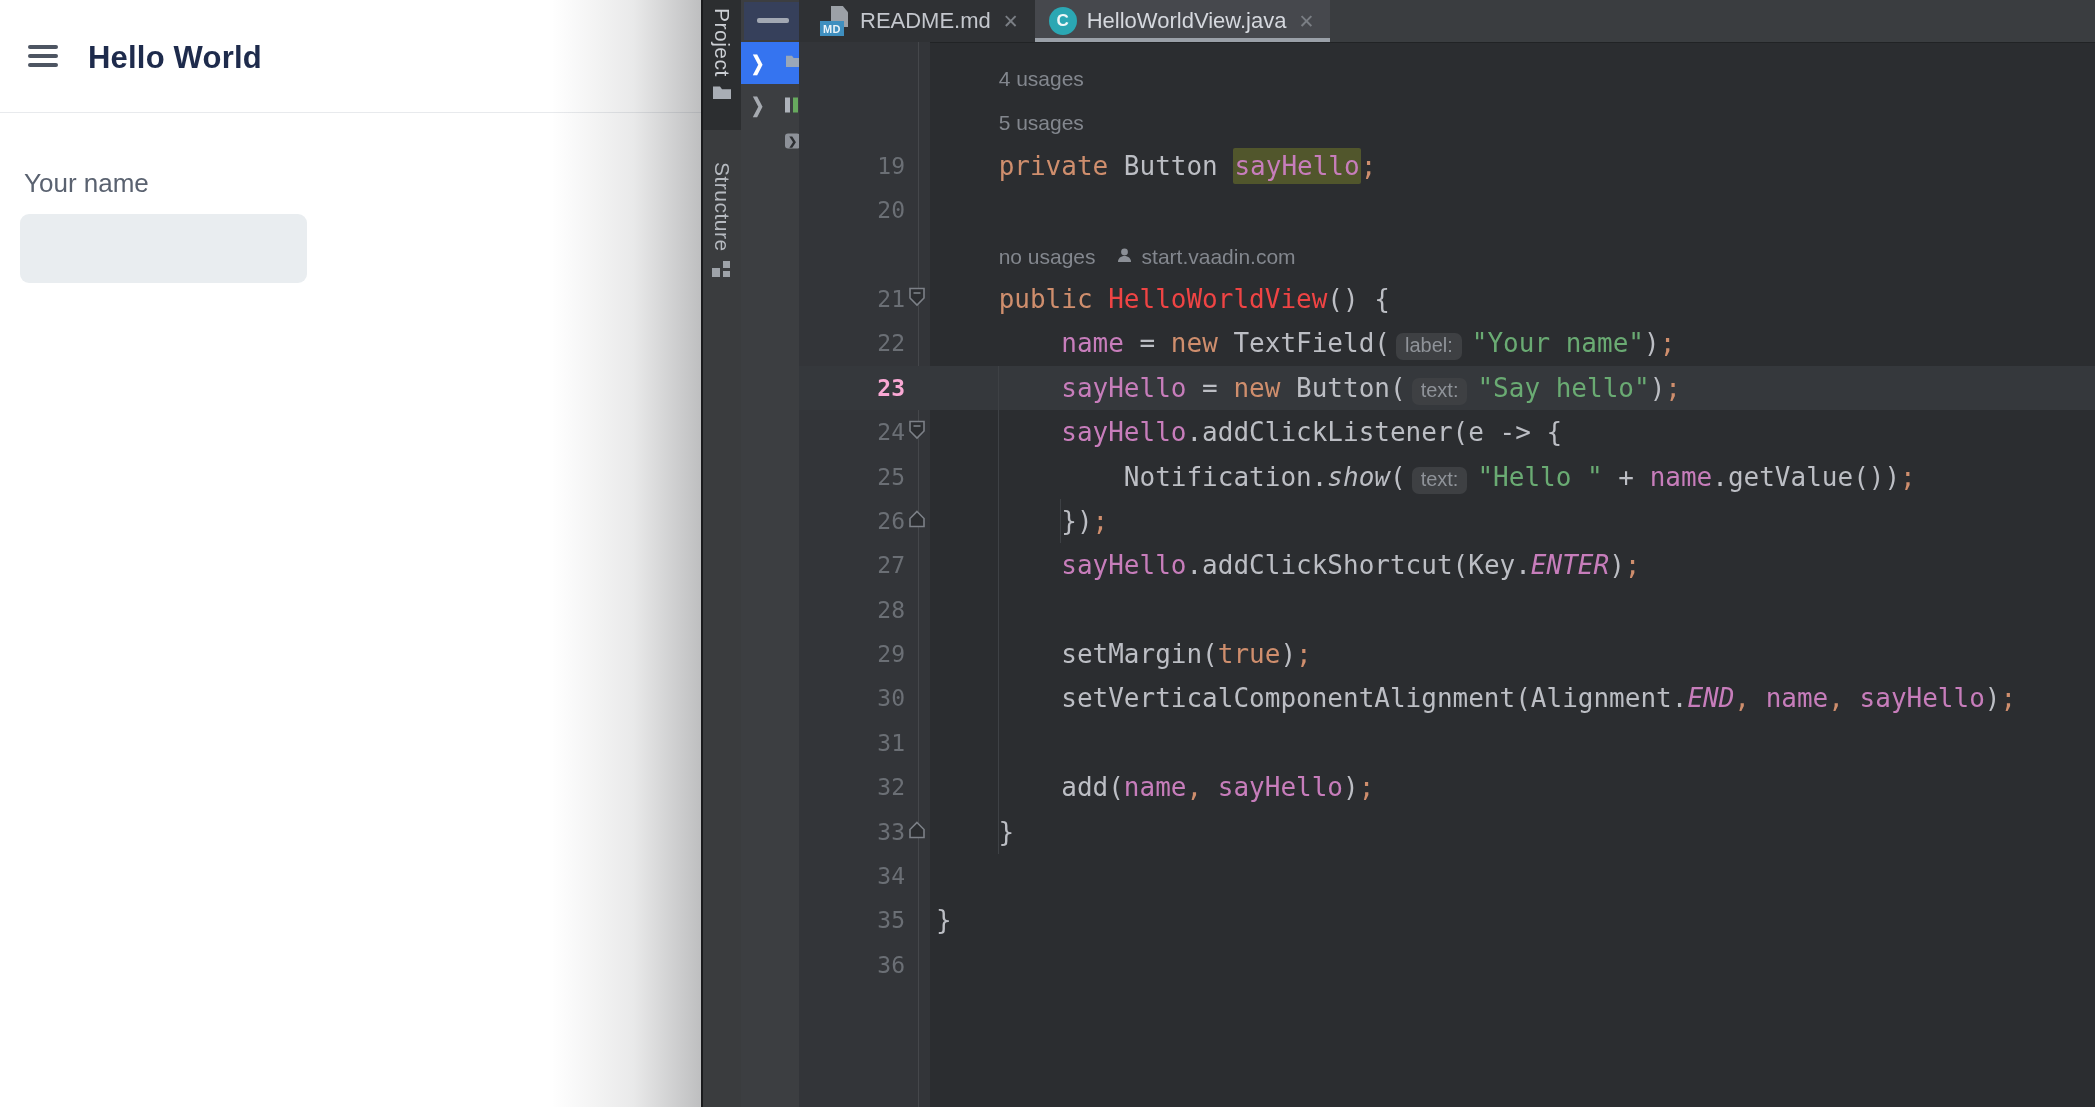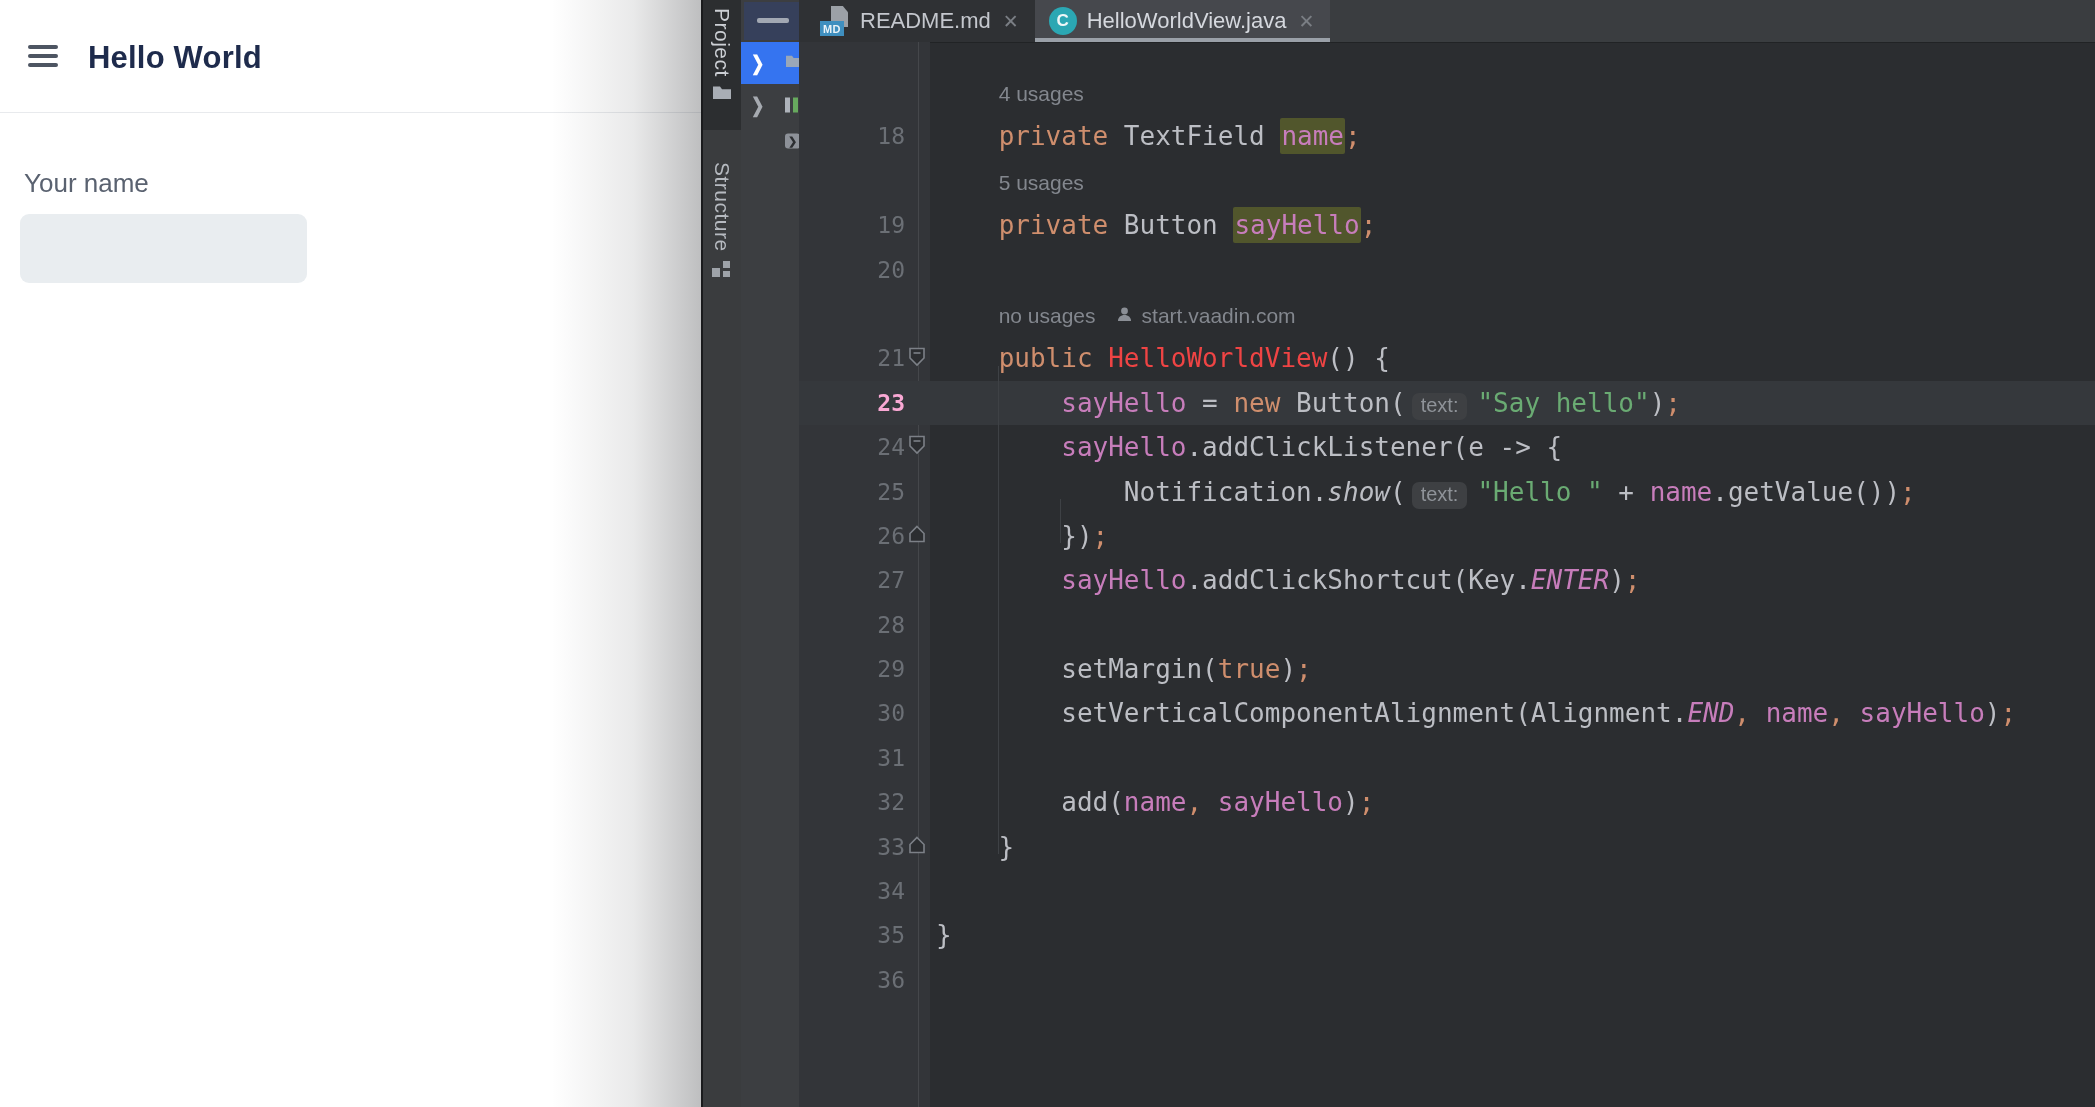--- a/index.html
+++ b/index.html
@@ -66,21 +66,21 @@
   .md-ico .page{position:absolute;right:2px;top:0;width:17px;height:21px;background:#9ca1a7;
      clip-path:polygon(0 0,70% 0,100% 30%,100% 100%,0 100%);}
   .md-ico .badge{position:absolute;left:0;bottom:0;width:24px;height:15px;background:#3f8fbf;color:#eaf3f8;
      font-size:11px;font-weight:700;display:flex;align-items:center;justify-content:center;letter-spacing:.5px;}
   .cls-ico{width:28px;height:28px;border-radius:50%;background:#2ba7b3;color:#eef7f8;font-size:17px;font-weight:700;
      display:flex;align-items:center;justify-content:center;flex:0 0 28px;}
 
   
   .gutter-bg{position:absolute;left:0;top:42px;width:131px;bottom:0;background:#333539;}
   .gutter-sep{position:absolute;left:119px;top:42px;width:1px;bottom:0;background:#45474b;}
-  .rows{position:absolute;left:0;top:42px;right:0;bottom:0;padding-top:28px;text-decoration:underline;}
+  .rows{position:absolute;left:0;top:42px;right:0;bottom:0;padding-top:13px;text-decoration:underline;}
   .row{position:relative;height:44.4px;}
   .row.caret::before{content:"";position:absolute;left:0;right:0;top:0;bottom:0;background:#35383c;}
   .ln{position:absolute;left:0;top:0;width:106px;text-align:right;line-height:44.4px;
       font-family:"DejaVu Sans Mono",monospace;font-size:23px;color:#6b6f75;}
   .row.caret .ln{color:#f9a8d4;font-weight:700;}
   .fold{position:absolute;left:108px;top:50%;transform:translateY(-50%);z-index:3;}
   .code{position:absolute;left:137px;top:0;right:0;white-space:pre;line-height:44.4px;
       font-family:"DejaVu Sans Mono",monospace;font-size:26px;color:#bcbec4;z-index:2;}
   .tk-kw{color:#cf8e6d;}
   .tk-fld{color:#c77dbb;}
@@ -181,24 +181,20 @@
       <div class="gutter-bg"></div>
       <div class="gutter-sep"></div>
       <div class="rows" id="rows-mount">
         <div class="guide" style="left:199px;top:323.8px;height:488.4px;"></div>
         <div class="guide" style="left:261px;top:457px;height:44.4px;"></div>
       <div class="row">
             <span class="ln"></span>
             <span class="code"><span class="tk-pun">    </span><span class="tk-hint">4 usages</span></span>
           </div>
           <div class="row">
-            <span class="ln">18</span>
-            <span class="code"><span class="tk-pun">    </span><span class="tk-kw">private</span><span class="tk-pun"> TextField </span><span class="tk-fldhl">name</span><span class="tk-sc">;</span></span>
-          </div>
-          <div class="row">
             <span class="ln"></span>
             <span class="code"><span class="tk-pun">    </span><span class="tk-hint">5 usages</span></span>
           </div>
           <div class="row">
             <span class="ln">19</span>
             <span class="code"><span class="tk-pun">    </span><span class="tk-kw">private</span><span class="tk-pun"> Button </span><span class="tk-fldhl">sayHello</span><span class="tk-sc">;</span></span>
           </div>
           <div class="row">
             <span class="ln">20</span>
             <span class="code"></span>
@@ -211,20 +207,24 @@
                 </svg></span><span class="tk-hint">start.vaadin.com</span></span>
           </div>
           <div class="row">
             <span class="ln">21</span>
             <span class="fold"><svg width="20" height="22" viewBox="0 0 20 22">
                 <path d="M3 2.5h14v9.5l-7 7-7-7z" fill="#2b2d30" stroke="#7c8087" stroke-width="1.6"></path>
                 <path d="M6.5 7h7" stroke="#7c8087" stroke-width="1.6"></path>
               </svg></span>
             <span class="code"><span class="tk-pun">    </span><span class="tk-kw">public</span><span class="tk-pun"> </span><span class="tk-def">HelloWorldView</span><span class="tk-pun">() {</span></span>
           </div>
+          <div class="row">
+            <span class="ln">22</span>
+            <span class="code"><span class="tk-pun">        </span><span class="tk-fld">name</span><span class="tk-pun"> = </span><span class="tk-kw">new</span><span class="tk-pun"> TextField(</span><span class="tk-pill">label:</span><span class="tk-str">"Your name"</span><span class="tk-pun">)</span><span class="tk-sc">;</span></span>
+          </div>
           <div class="row caret">
             <span class="ln">23</span>
             <span class="code"><span class="tk-pun">        </span><span class="tk-fld">sayHello</span><span class="tk-pun"> = </span><span class="tk-kw">new</span><span class="tk-pun"> Button(</span><span class="tk-pill">text:</span><span class="tk-str">"Say hello"</span><span class="tk-pun">)</span><span class="tk-sc">;</span></span>
           </div>
           <div class="row">
             <span class="ln">24</span>
             <span class="fold"><svg width="20" height="22" viewBox="0 0 20 22">
                 <path d="M3 2.5h14v9.5l-7 7-7-7z" fill="#2b2d30" stroke="#7c8087" stroke-width="1.6"></path>
                 <path d="M6.5 7h7" stroke="#7c8087" stroke-width="1.6"></path>
               </svg></span>

